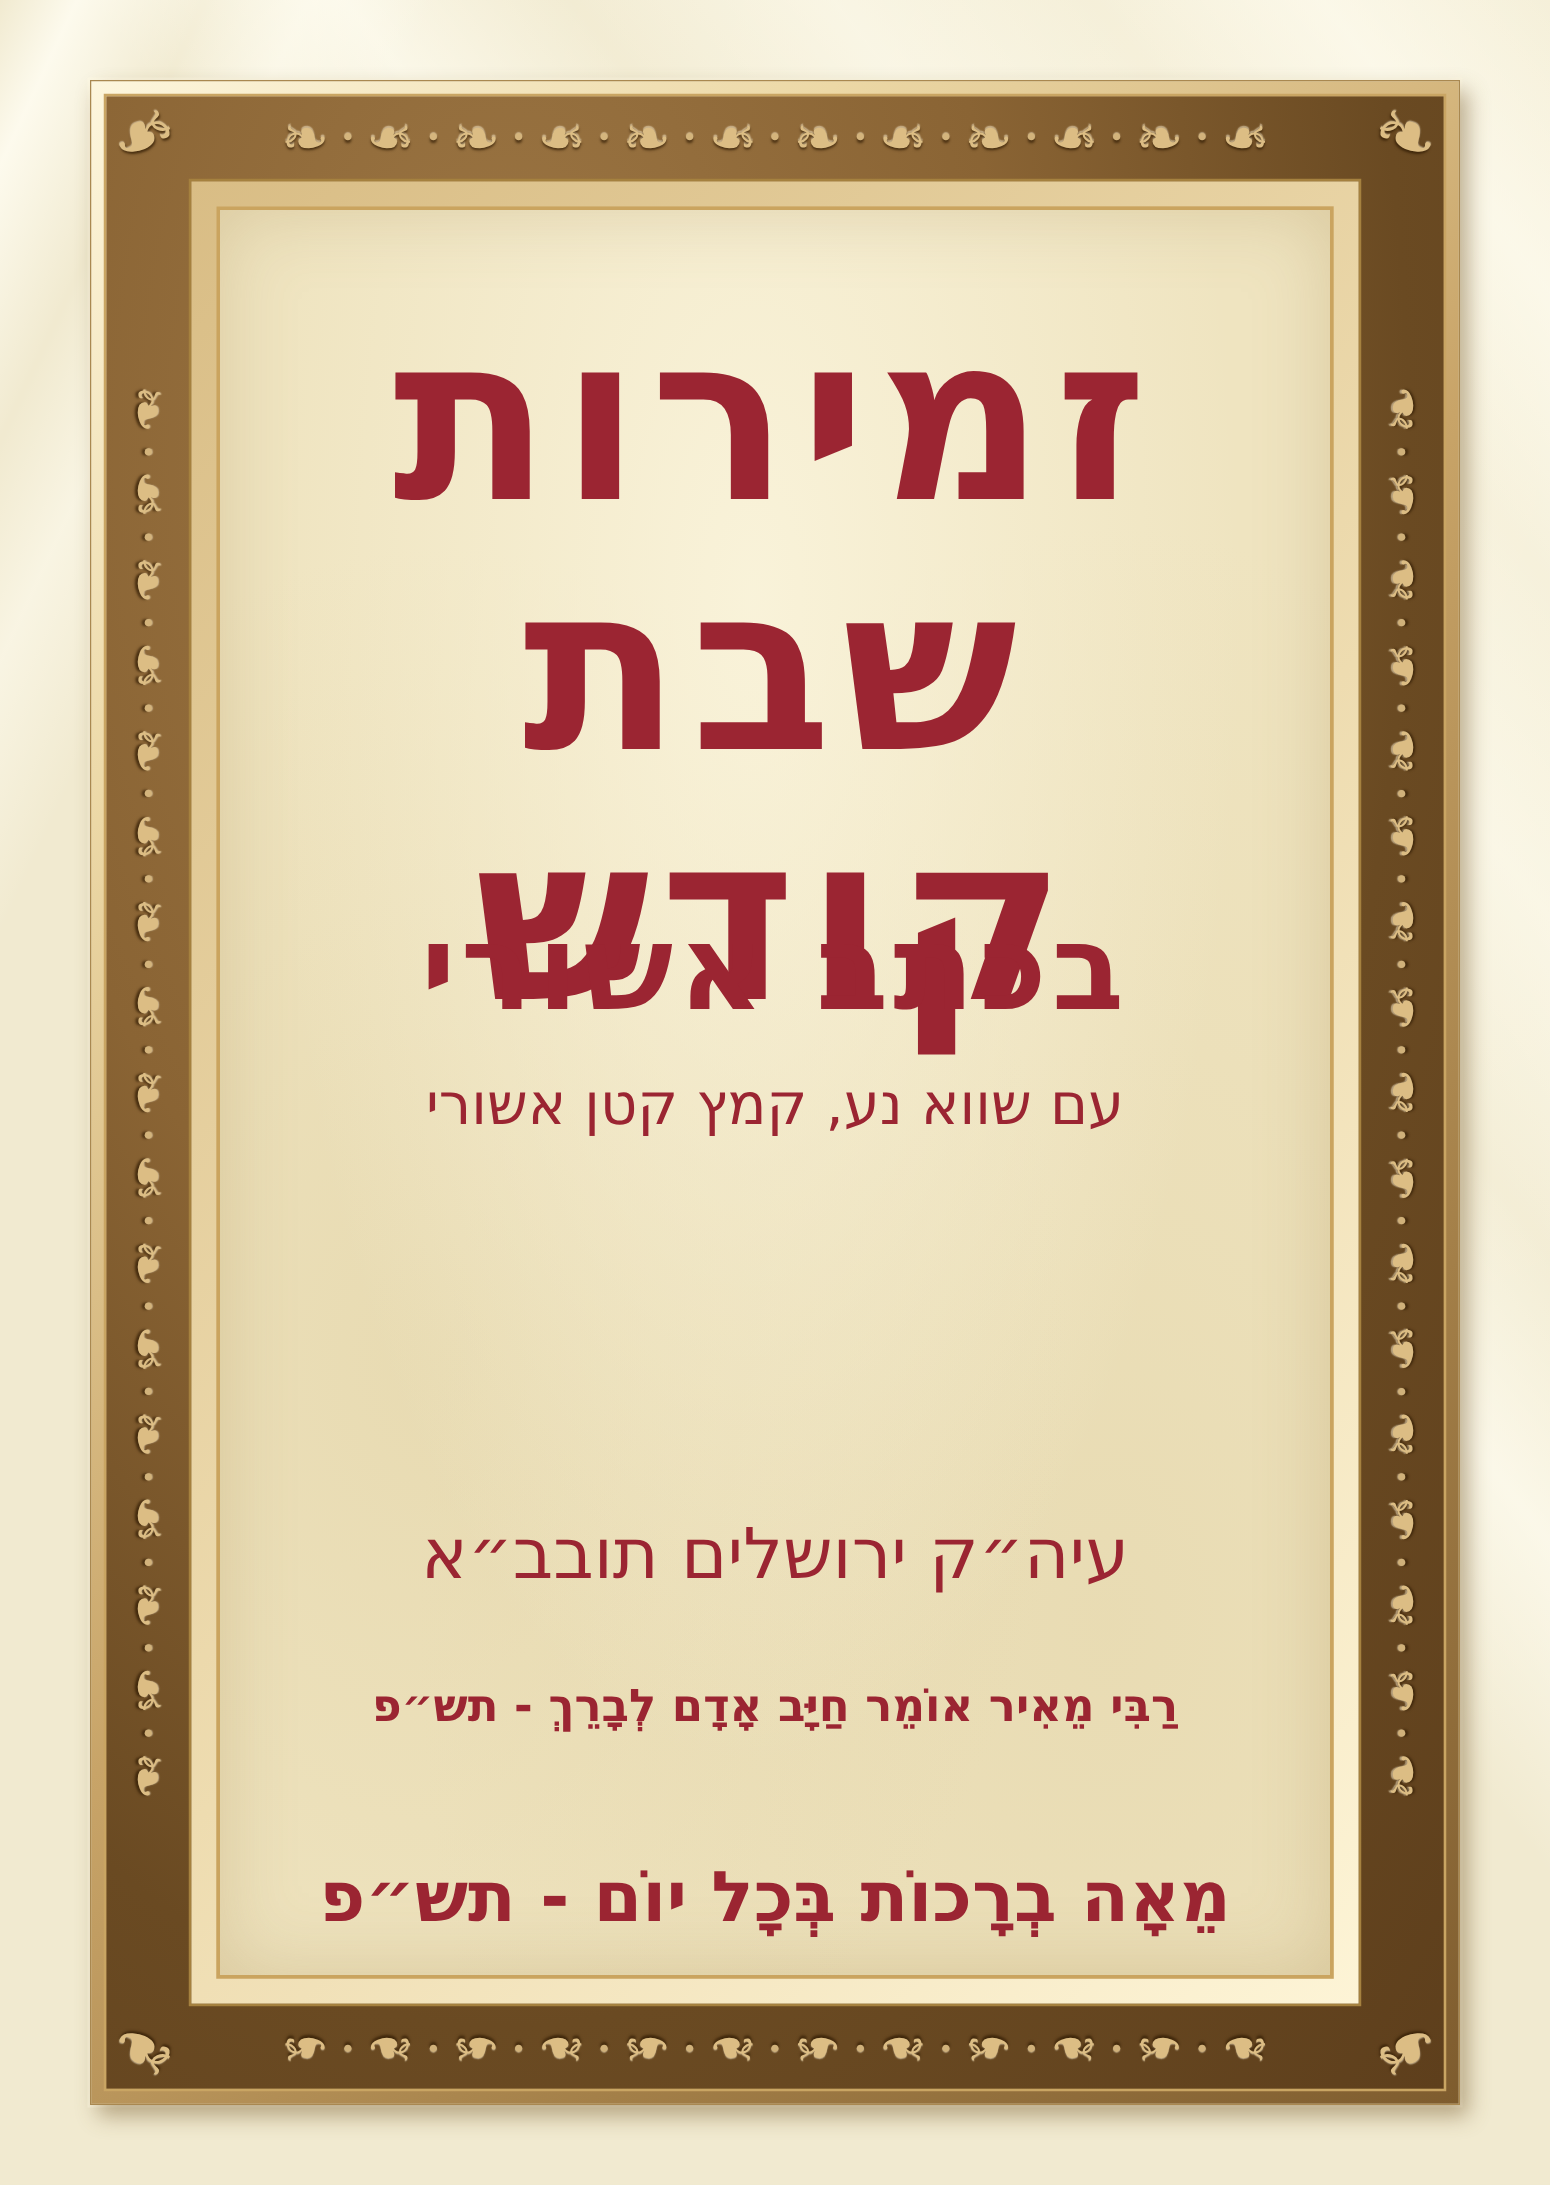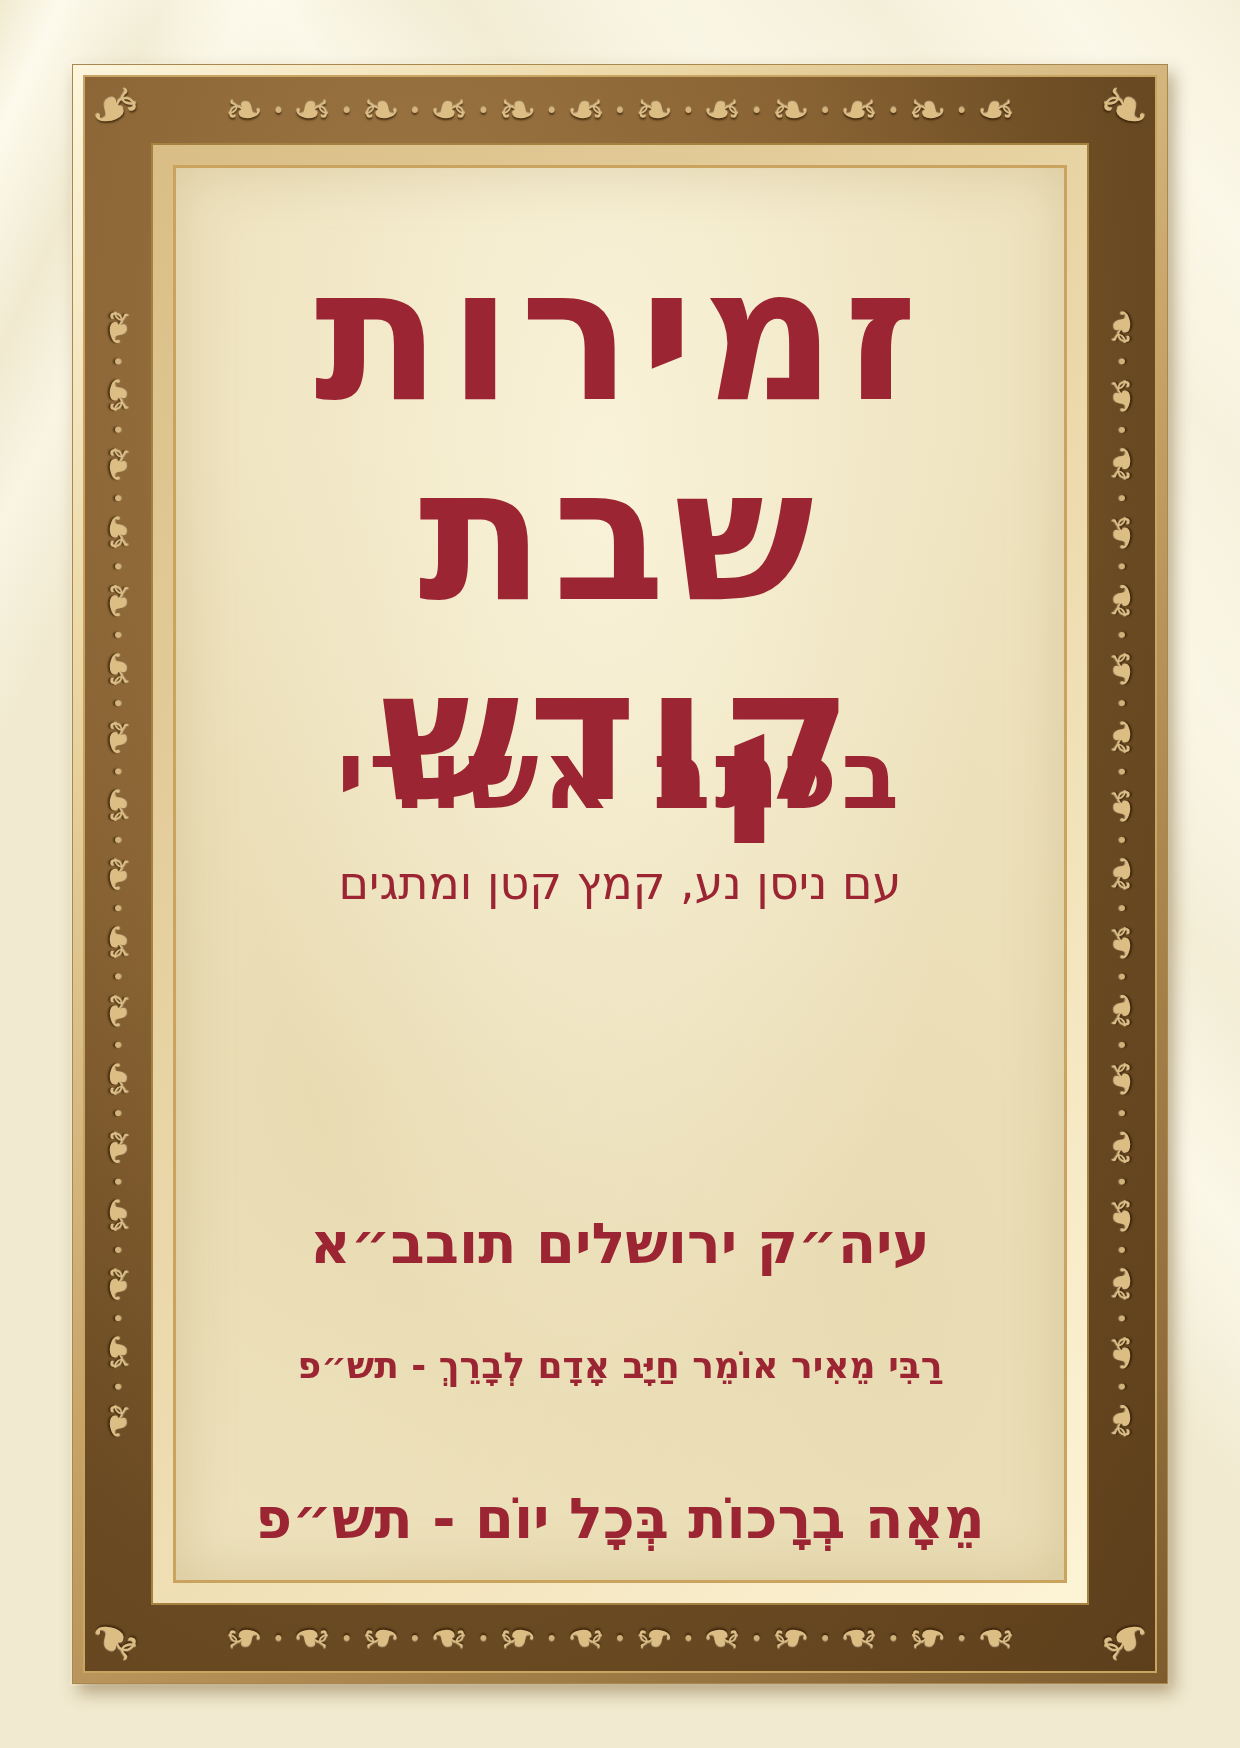--- a/index.html
+++ b/index.html
@@ -79,21 +79,21 @@
     overflow:hidden;
   }
   .line{position:absolute; left:0; right:0; direction:rtl;}
   .title-line{
     font-weight:bold; font-size:185px; line-height:1.08; letter-spacing:8px;
     color:var(--text-red); text-rendering:optimizeLegibility;
   }
   .title-block{position:absolute; left:0; right:0; top:68px;}
   .script-line{top:560px; font-weight:bold; font-size:95px; letter-spacing:4px; line-height:1;}
   .detail-line{top:692px; font-size:46px; line-height:1;}
-  .city-line{top:1048px; font-weight:bold; font-size:56px; line-height:1;}
+  .city-line{top:1048px; font-weight:normal; font-size:56px; line-height:1;}
   .date-line{top:1157px; font-weight:bold; font-size:52px; line-height:1;}
   .ded-line1{top:1180px; font-weight:bold; font-size:36px; line-height:1;}
   .ded-line2{top:1323px; font-weight:bold; font-size:56px; line-height:1;}
 </style>
 </head>
 <body>
 
 <div class="canvas">
   <div class="bg-sheen"></div>
 
@@ -228,21 +228,21 @@
 
       <div class="frame-inner">
         <div class="parchment">
 
           <div class="title-block">
             <div class="title-line">זמירות</div>
             <div class="title-line">שבת קודש</div>
           </div>
 
           <div class="line script-line">בכתב אשורי</div>
-          <div class="line detail-line">עם ניסן נע, קמץ קטן ומתגים</div>
+          <div class="line detail-line">עם שווא נע, קמץ קטן אשורי</div>
 
           <div class="line city-line">עיה״ק ירושלים תובב״א</div>
           <div class="line ded-line1">רַבִּי מֵאִיר אוֹמֵר חַיָּב אָדָם לְבָרֵךְ - תש״פ</div>
           <div class="line ded-line2">מֵאָה בְרָכוֹת בְּכָל יוֹם - תש״פ</div>
 
         </div>
       </div>
     </div>
   </div>
 </div>

